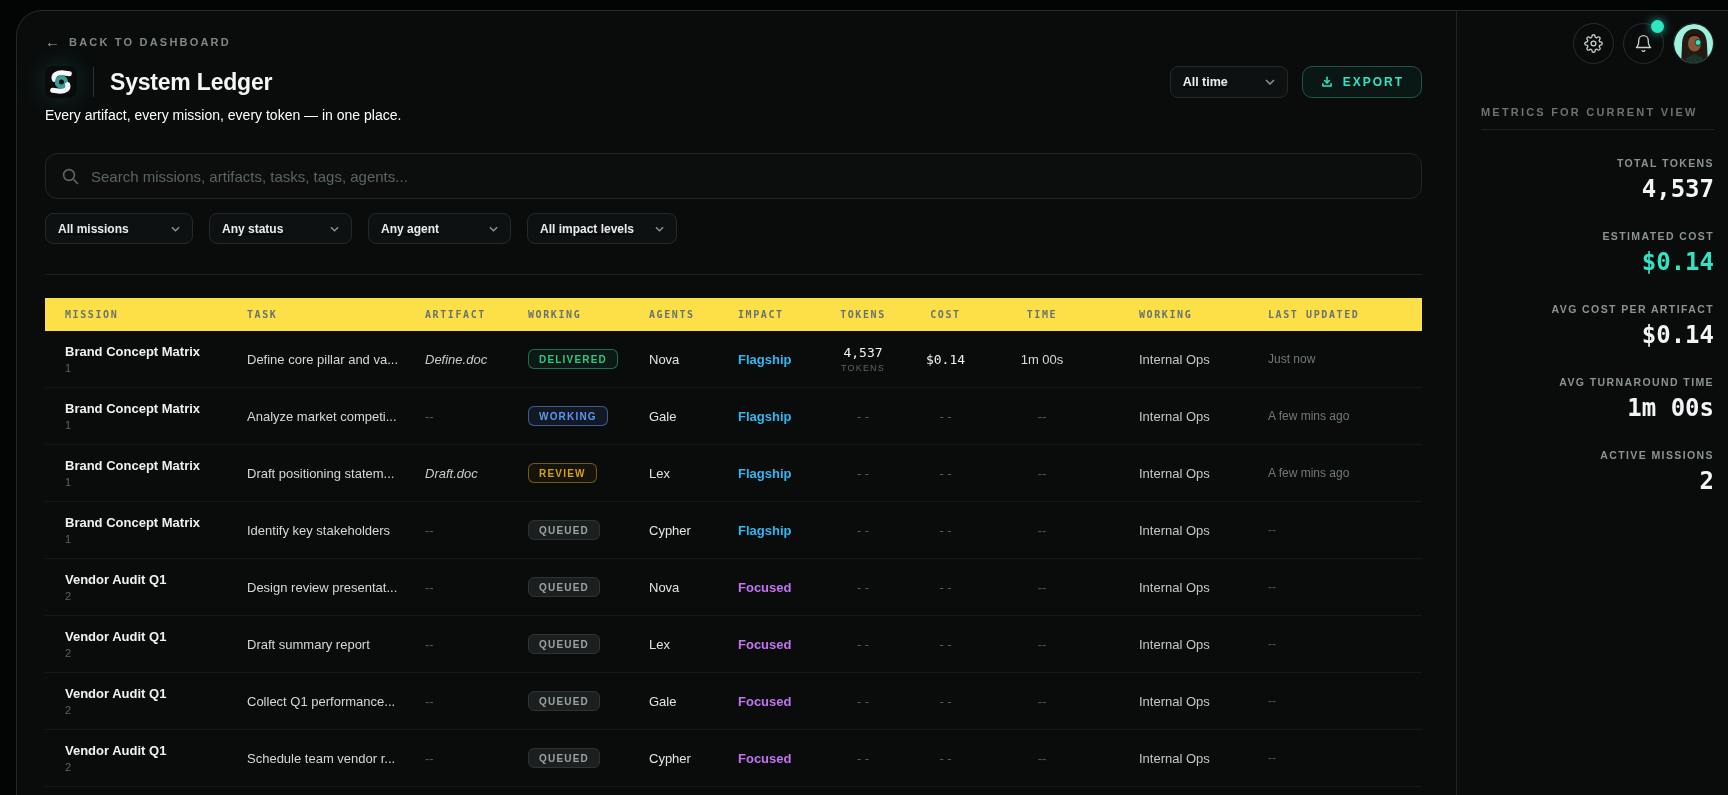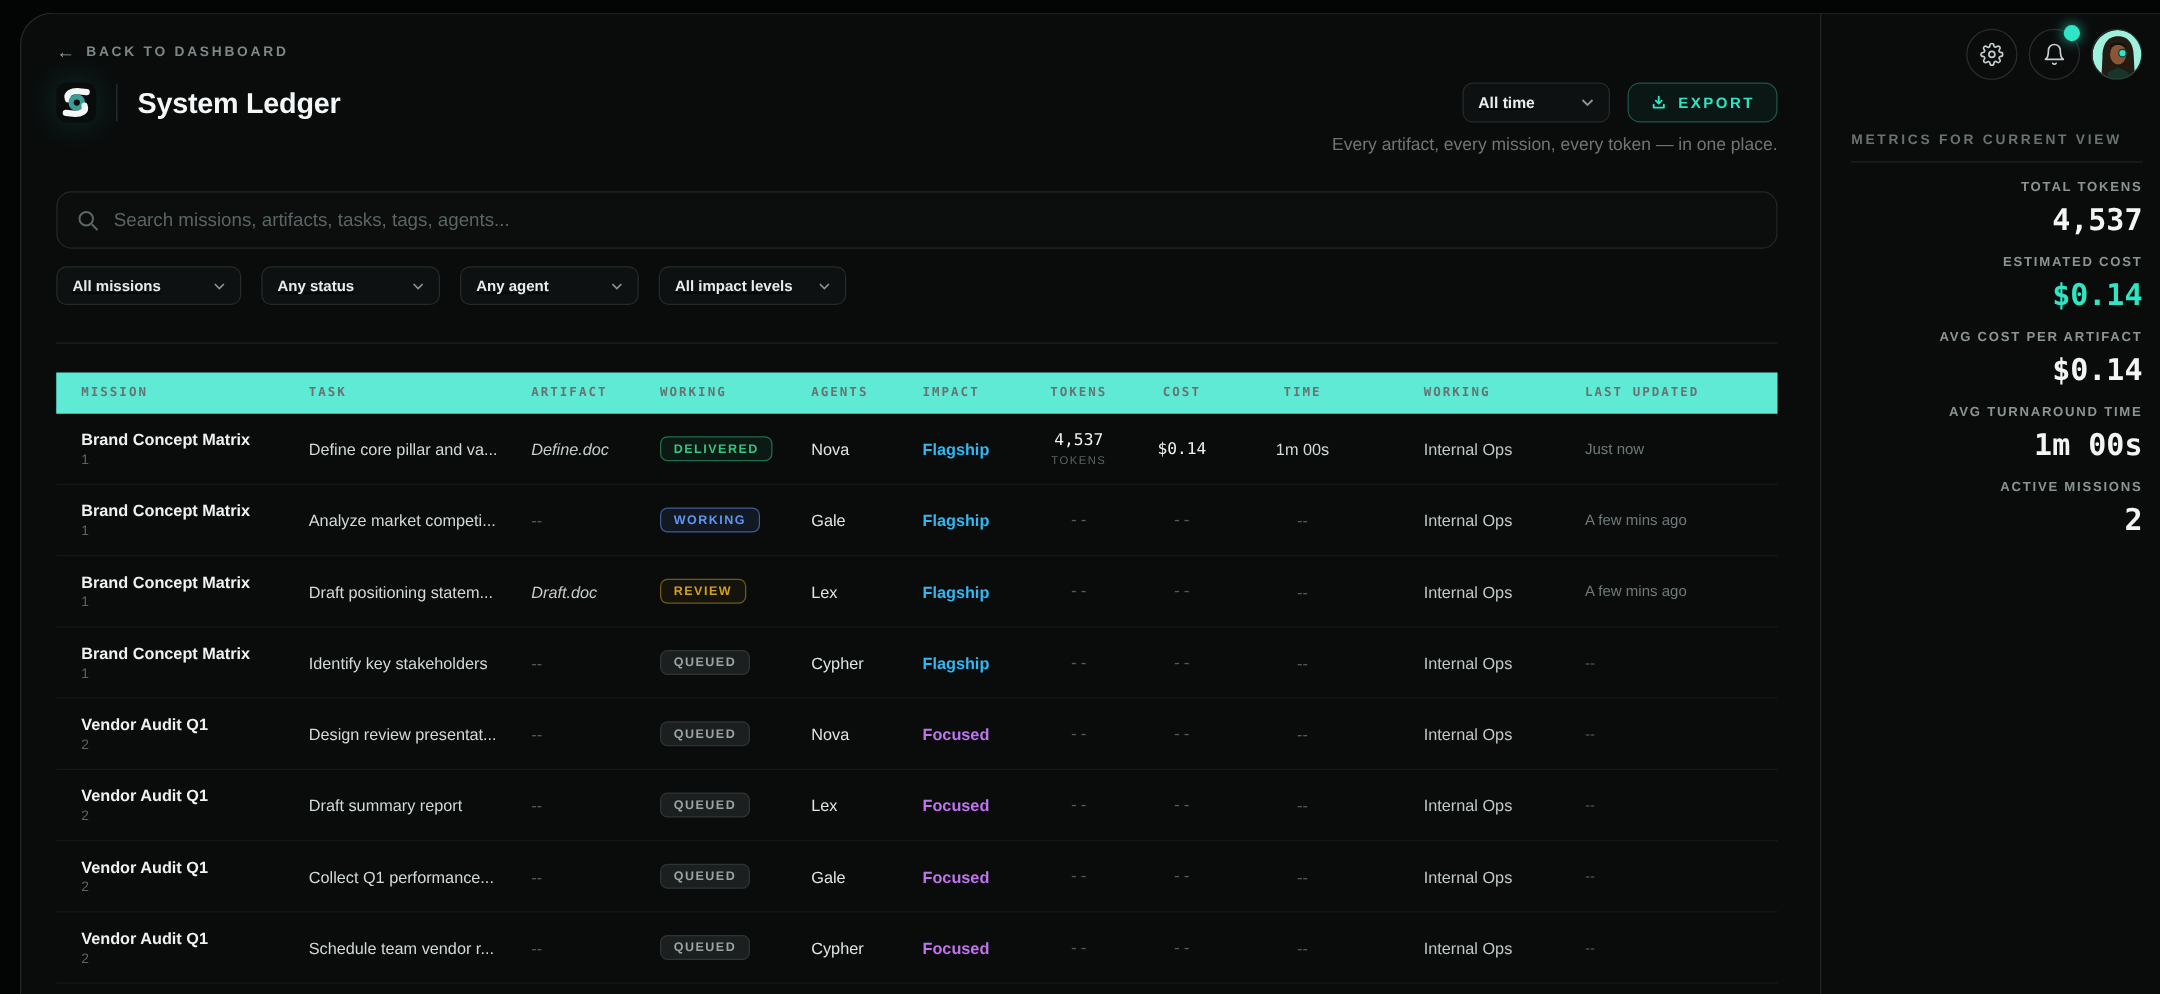--- a/index.html
+++ b/index.html
@@ -21,35 +21,35 @@
   .title-divider { width:1px; height:30px; background:#2b3231; margin:0 16px; }
   h1 { color:#f4f7f7; font-size:23px; letter-spacing:-.2px; }
   .header-actions { display:flex; align-items:center; gap:14px; }
   .select { height:32px; background:#0e1111; border:1px solid #242a2a; border-radius:8px;
     display:flex; align-items:center; justify-content:space-between; padding:0 12px; cursor:pointer;text-decoration:underline; }
   .select span { color:#e8ecec; font-size:12.5px; font-weight:bold; }
   .time-select { width:118px; }
   .export-btn { height:32px; padding:0 17px; display:flex; align-items:center; gap:9px;
     background:rgba(46,230,196,.05); border:1px solid #1d564b; border-radius:10px;
     color:#2ee6c4; font-family:"Liberation Sans",sans-serif; font-size:12px; font-weight:bold; letter-spacing:2px; cursor:pointer; }
-  .subtitle { margin-top:9px; color:#737373; font-size:14px;text-align:right; }
+  .subtitle { margin-top:9px; color:#ffffff; font-size:14px; }
   .search-bar { margin-top:30px; height:46px; background:#0c0e0e; border:1px solid #212626; border-radius:12px;
     display:flex; align-items:center; padding:0 16px; gap:12px; }
   .search-bar input { flex:1; background:transparent; border:none; outline:none; color:#84cc16;
     font-family:"Liberation Sans",sans-serif; font-size:15px; }
   .search-bar input::placeholder { color:#5a6464; }
   .filters { margin-top:14px; display:flex; gap:16px; }
   .filter { height:31px; border-radius:8px; }
   .filter span { font-size:12px; }
   .f0{width:148px;} .f1{width:143px;} .f2{width:143px;} .f3{width:150px;}
   .content-divider { margin-top:30px; border:none; border-top:1px solid #1c2121; }
   
   .grid-cols { display:grid; grid-template-columns:182px 178px 103px 121px 89px 90px 70px 95px 98px 177px 1fr;
     align-items:center; padding:0 20px; }
-  .thead { margin-top:23px; height:33px; background:#5eead4;
+  .thead { margin-top:23px; height:33px; background:#fde047;
     color:#687272; font-family:"DejaVu Sans Mono",monospace; font-size:10px; font-weight:bold; letter-spacing:1.6px; }
   .th.right, .cell.num { text-align:center; }
   .th.client-col, .cell.client { padding-left:48px; }
   .trow { height:57px; border-bottom:1px solid rgba(255,255,255,.055); cursor:pointer; }
   .mission-name { color:#eef2f2; font-size:13px; font-weight:bold; }
   .mission-id { color:#5a6464; font-size:11px; margin-top:3px; }
   .cell.task { color:#d2d9d9; font-size:13px; }
   .cell.artifact { color:#c5cccc; font-size:13px; font-style:italic; }
   .cell.agent { color:#dfe5e5; font-size:13px; }
   .cell.impact { font-size:13px; font-weight:bold; }
@@ -71,21 +71,21 @@
   
   .sidebar { width:272px; border-left:1px solid #1f2424; padding:12px 14px 0 24px; }
   .icon-row { display:flex; justify-content:flex-end; align-items:center; gap:9px; }
   .icon-btn { position:relative; width:41px; height:41px; border-radius:50%; background:transparent;
     border:1px solid #272d2d; display:flex; align-items:center; justify-content:center; cursor:pointer; }
   .notif-dot { position:absolute; top:-4px; right:-1px; width:13px; height:13px; border-radius:50%;
     background:#2ee6c4; box-shadow:0 0 10px rgba(46,230,196,.8); }
   .avatar { width:41px; height:41px; border-radius:50%; overflow:hidden; cursor:pointer; border:1px solid #272d2d; }
   .metrics-label { margin-top:42px; color:#6a7373; font-size:11px; font-weight:bold; letter-spacing:2.2px;
     padding-bottom:11px; border-bottom:1px solid #1d2222; }
-  .metric { margin-top:14px; text-align:right; }
+  .metric { margin-top:27px; text-align:right; }
   .metric .m-label { color:#8b9393; font-size:10.5px; font-weight:bold; letter-spacing:1.4px; }
   .metric .m-value { margin-top:6px; color:#f2f5f5; font-family:"DejaVu Sans Mono",monospace; font-size:24px; font-weight:bold; }
   .metric .m-value.teal { color:#2ee6c4; }
 </style>
 </head>
 <body>
 
 <div class="panel">
 
   <div class="main">

